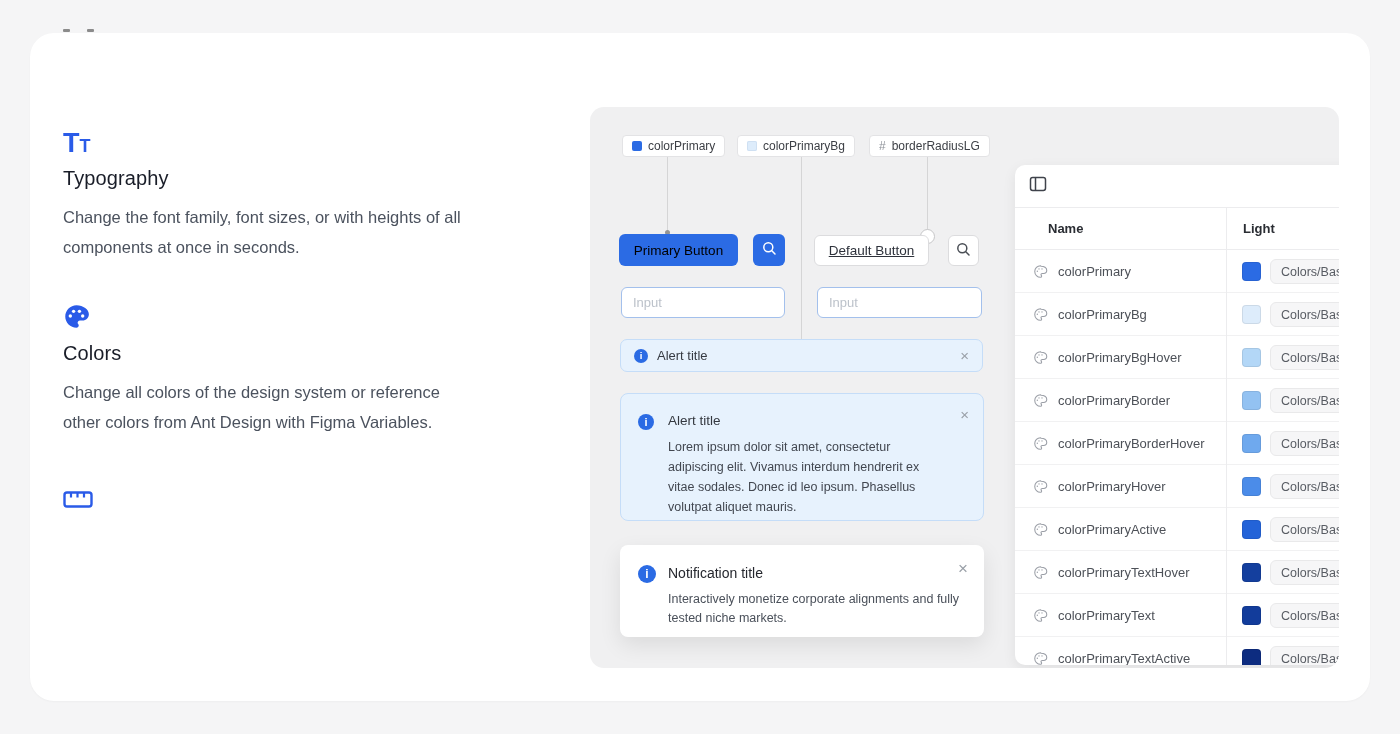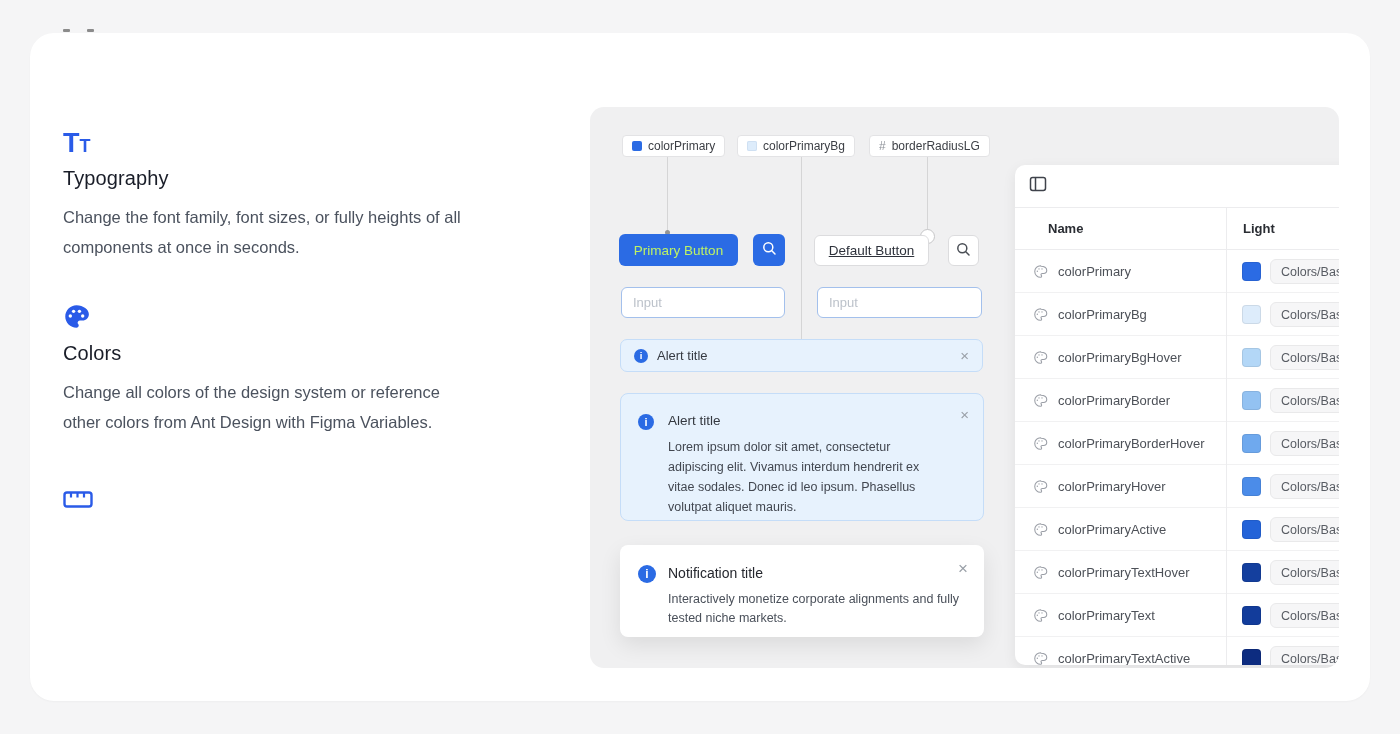--- a/index.html
+++ b/index.html
@@ -45,21 +45,21 @@
   #line-2 { left:211px; top:50px; height:196px; }
   #line-3 { left:337px; top:50px; height:74px; }
   .dot { position:absolute; width:5px; height:5px; border-radius:50%; background:#949494; }
   #dot-1 { left:75px; top:123px; }
   #dot-2 { left:209px; top:244px; }
   .ring { position:absolute; left:330px; top:122px; width:15px; height:15px; border-radius:50%;
           background:#fff; border:1.5px solid #c6c6c8; }
 
   .btn { font-family:inherit; font-size:13.5px; border-radius:6px; cursor:default; }
   #btn-primary { position:absolute; left:29px; top:127px; width:119px; height:32px;
-                 background:#2b6be4; color:#bef264; border:none; }
+                 background:#2b6be4; color:#000000; border:none; }
   #btn-primary-search { position:absolute; left:163px; top:127px; width:32px; height:32px;
                  background:#2b6be4; border:none; display:flex; align-items:center; justify-content:center; }
   #btn-default { position:absolute; left:224px; top:128px; width:115px; height:31px;
                  background:#fff; border:1px solid #dcdcde; color:#2e323b;text-decoration:underline; }
   #btn-default-search { position:absolute; left:358px; top:128px; width:31px; height:31px;
                  background:#fff; border:1px solid #dcdcde; display:flex; align-items:center; justify-content:center; }
 
   .demo-input { position:absolute; top:180px; height:31px; border:1px solid #a3c0ec; border-radius:6px;
                 background:#fff; font-size:13px; color:#333; padding:0 11px; font-family:inherit; outline:none; }
   .demo-input::placeholder { color:#bcc2ca; }
@@ -117,21 +117,21 @@
 <div class="frag" id="frag-2"></div>
 
 <div class="page-card">
 
   <div class="feature" id="feature-typography">
     <div class="feature-icon">
       <span class="tt-big">T</span>
         <span class="tt-small">T</span>
     </div>
     <h3>Typography</h3>
-    <p>Change the font family, font sizes, or fully heights of all components at once in seconds.</p>
+    <p>Change the font family, font sizes, or with heights of all components at once in seconds.</p>
   </div>
 
   <div class="feature" id="feature-colors">
     <div class="feature-icon">
       <svg width="27" height="27" viewBox="0 0 24 24">
           <path fill="#2a5be8" d="M12 2C6.5 2 2 6.5 2 12s4.5 10 10 10c1.1 0 2-.9 2-2 0-.5-.2-1-.5-1.3-.3-.4-.5-.8-.5-1.2 0-1.1.9-2 2-2h2.4c3.1 0 5.6-2.5 5.6-5.6C23 5.9 18 2 12 2z"></path>
           <circle cx="6.5" cy="11.6" r="1.5" fill="#fff"></circle>
           <circle cx="9.4" cy="7.4" r="1.5" fill="#fff"></circle>
           <circle cx="14.6" cy="7.4" r="1.5" fill="#fff"></circle>
           <circle cx="17.5" cy="11.6" r="1.5" fill="#fff"></circle>

